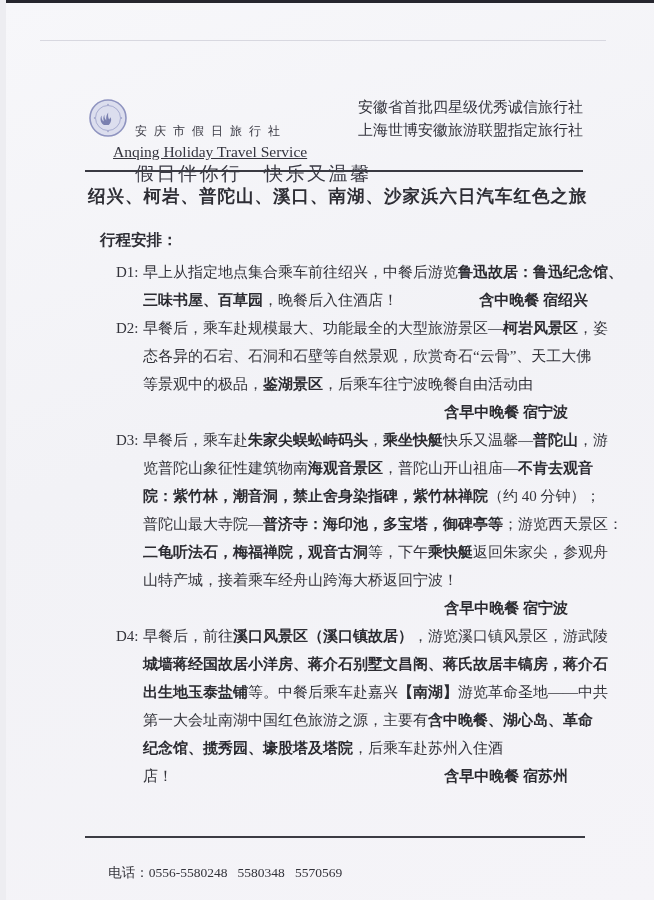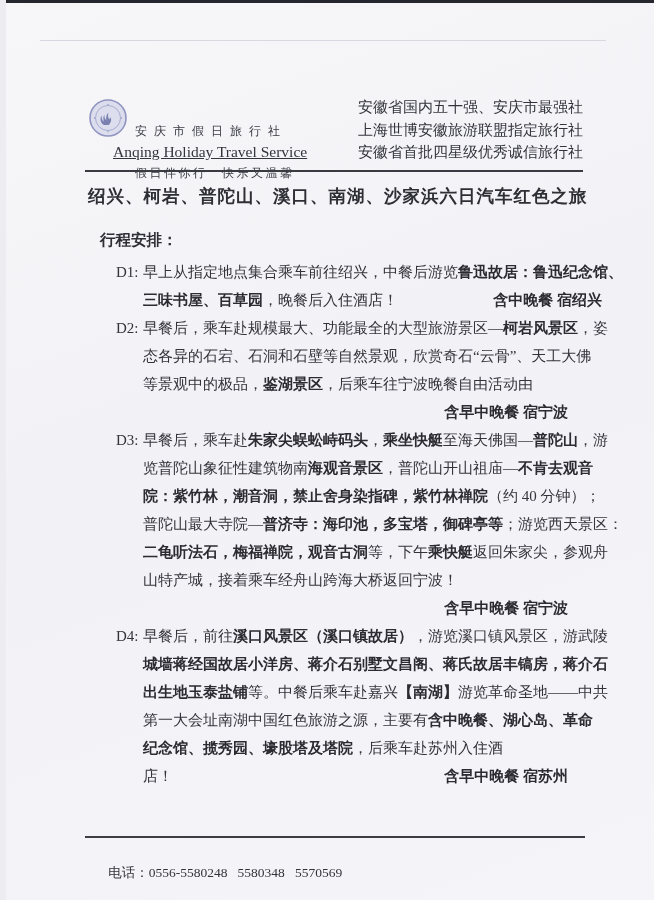--- a/index.html
+++ b/index.html
@@ -14,39 +14,39 @@
   .left-band{position:absolute;left:0;top:0;bottom:0;width:6px;background:#ededf1;}
   .crease{position:absolute;top:40px;left:40px;right:48px;height:1px;background:#d8d8e0;}
 
   
   .header{position:absolute;top:95px;left:88px;width:495px;height:72px;}
   .header-left{position:absolute;left:0;top:0;display:flex;}
   .logo{width:40px;height:40px;margin-top:3px;flex:0 0 auto;}
   .id-text{margin-left:7px;}
   .org-cn{font-size:12px;letter-spacing:7px;line-height:21px;color:#3a3a44;white-space:nowrap;margin-top:26px;}
   .org-en{font-size:15.5px;line-height:20px;color:#34343e;white-space:nowrap;margin-left:-22px;text-decoration:underline;}
-  .slogan{font-size:12px;letter-spacing:2.5px;line-height:23px;color:#3a3a44;white-space:nowrap;}
+  .slogan{font-size:19px;letter-spacing:2.5px;line-height:23px;color:#3a3a44;white-space:nowrap;}
   .header-right{position:absolute;right:0;top:1px;text-align:left;}
   .honor-line{font-size:15px;line-height:22.5px;color:#33333c;white-space:nowrap;}
   .header-rule{position:absolute;top:170px;left:85px;width:498px;height:2px;background:#3a3a42;}
 
   
   .doc-title{position:absolute;top:184px;left:88px;width:495px;text-align:left;
     font-size:17.5px;font-weight:700;letter-spacing:1px;color:#2e2e35;white-space:nowrap;}
   .section-label{position:absolute;top:230px;left:100px;font-size:15.5px;font-weight:700;color:#2e2e35;}
 
   
   .itinerary{position:absolute;top:258px;left:88px;width:495px;margin-left:28px;}
   .itin-line{position:relative;height:28px;line-height:28px;font-size:15px;white-space:nowrap;}
   .itin-line.indent{padding-left:27px;}
   .day-label{display:inline-block;width:27px;}
   .run.bold{font-weight:700;color:#2b2b31;}
   .meal{font-weight:700;color:#2b2b31;}
   .meal.inline{position:absolute;right:43px;}
-  .itin-item:first-child .meal.inline{right:9px;}
+  .itin-item:first-child .meal.inline{right:23px;}
   .itin-line.meal-line{text-align:right;padding-right:43px;}
 
   
   .footer-rule{position:absolute;top:836px;left:85px;width:500px;height:2px;background:#3c3c44;}
   .footer{position:absolute;top:842px;left:88px;width:497px;font-size:13.5px;color:#33333a;}
   .f-row{position:relative;height:20.5px;line-height:20.5px;white-space:pre;}
   .f-right{position:absolute;left:372px;}
 </style>
 </head>
 <body>
@@ -67,43 +67,42 @@
         <circle cx="6.5" cy="20" r="0.7" fill="#8f94c0"></circle>
         <circle cx="33.5" cy="20" r="0.7" fill="#8f94c0"></circle>
       </svg>
       <div class="id-text">
         <div class="org-cn">安庆市假日旅行社</div>
         <div class="org-en">Anqing Holiday Travel Service</div>
         <div class="slogan">假日伴你行　快乐又温馨</div>
       </div>
     </div>
     <div class="header-right" id="honors">
-        <div class="honor-line">安徽省国内五十强、安庆市最强社</div>
+        <div class="honor-line">安徽省首批四星级优秀诚信旅行社</div>
         <div class="honor-line">上海世博安徽旅游联盟指定旅行社</div>
-        <div class="honor-line">安徽省首批四星级优秀诚信旅行社</div>
       </div>
   </div>
   <div class="header-rule"></div>
 
   <div class="doc-title">绍兴、柯岩、普陀山、溪口、南湖、沙家浜六日汽车红色之旅</div>
   <div class="section-label">行程安排：</div>
 
   <div class="itinerary" id="itinerary">
       <div class="itin-item">
         <div class="itin-line"><span class="day-label">D1:</span><span class="run">早上从指定地点集合乘车前往绍兴，中餐后游览</span><span class="run bold">鲁迅故居：鲁迅纪念馆、</span></div>
         <div class="itin-line indent"><span class="run bold">三味书屋、百草园</span><span class="run">，晚餐后入住酒店！</span><span class="meal inline">含中晚餐 宿绍兴</span></div>
       </div>
       <div class="itin-item">
         <div class="itin-line"><span class="day-label">D2:</span><span class="run">早餐后，乘车赴规模最大、功能最全的大型旅游景区—</span><span class="run bold">柯岩风景区</span><span class="run">，姿</span></div>
         <div class="itin-line indent"><span class="run">态各异的石宕、石洞和石壁等自然景观，欣赏奇石“云骨”、天工大佛</span></div>
         <div class="itin-line indent"><span class="run">等景观中的极品，</span><span class="run bold">鉴湖景区</span><span class="run">，后乘车往宁波晚餐自由活动由</span></div>
         <div class="itin-line indent meal-line"><span class="meal alone">含早中晚餐 宿宁波</span></div>
       </div>
       <div class="itin-item">
-        <div class="itin-line"><span class="day-label">D3:</span><span class="run">早餐后，乘车赴</span><span class="run bold">朱家尖蜈蚣峙码头</span><span class="run">，</span><span class="run bold">乘坐快艇</span><span class="run">至海天佛国—</span><span class="run bold">普陀山</span><span class="run">，游</span></div>
+        <div class="itin-line"><span class="day-label">D3:</span><span class="run">早餐后，乘车赴</span><span class="run bold">朱家尖蜈蚣峙码头</span><span class="run">，</span><span class="run bold">乘坐快艇</span><span class="run">快乐又温馨—</span><span class="run bold">普陀山</span><span class="run">，游</span></div>
         <div class="itin-line indent"><span class="run">览普陀山象征性建筑物南</span><span class="run bold">海观音景区</span><span class="run">，普陀山开山祖庙—</span><span class="run bold">不肯去观音</span></div>
         <div class="itin-line indent"><span class="run bold">院：紫竹林，潮音洞，禁止舍身染指碑，紫竹林禅院</span><span class="run">（约 40 分钟）；</span></div>
         <div class="itin-line indent"><span class="run">普陀山最大寺院—</span><span class="run bold">普济寺：海印池，多宝塔，御碑亭等</span><span class="run">；游览西天景区：</span></div>
         <div class="itin-line indent"><span class="run bold">二龟听法石，梅福禅院，观音古洞</span><span class="run">等，下午</span><span class="run bold">乘快艇</span><span class="run">返回朱家尖，参观舟</span></div>
         <div class="itin-line indent"><span class="run">山特产城，接着乘车经舟山跨海大桥返回宁波！</span></div>
         <div class="itin-line indent meal-line"><span class="meal alone">含早中晚餐 宿宁波</span></div>
       </div>
       <div class="itin-item">
         <div class="itin-line"><span class="day-label">D4:</span><span class="run">早餐后，前往</span><span class="run bold">溪口风景区（溪口镇故居）</span><span class="run">，游览溪口镇风景区，游武陵</span></div>
         <div class="itin-line indent"><span class="run bold">城墙</span><span class="run bold">蒋经国故居小洋房、蒋介石别墅文昌阁、蒋氏故居丰镐房，蒋介石</span></div>

